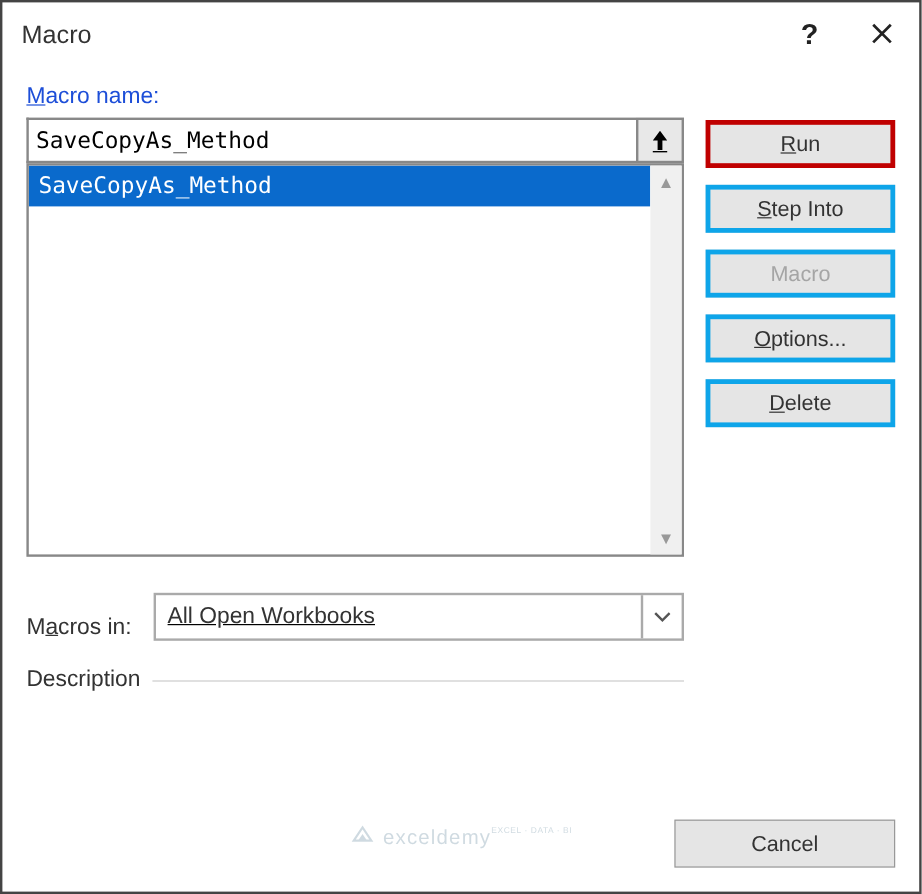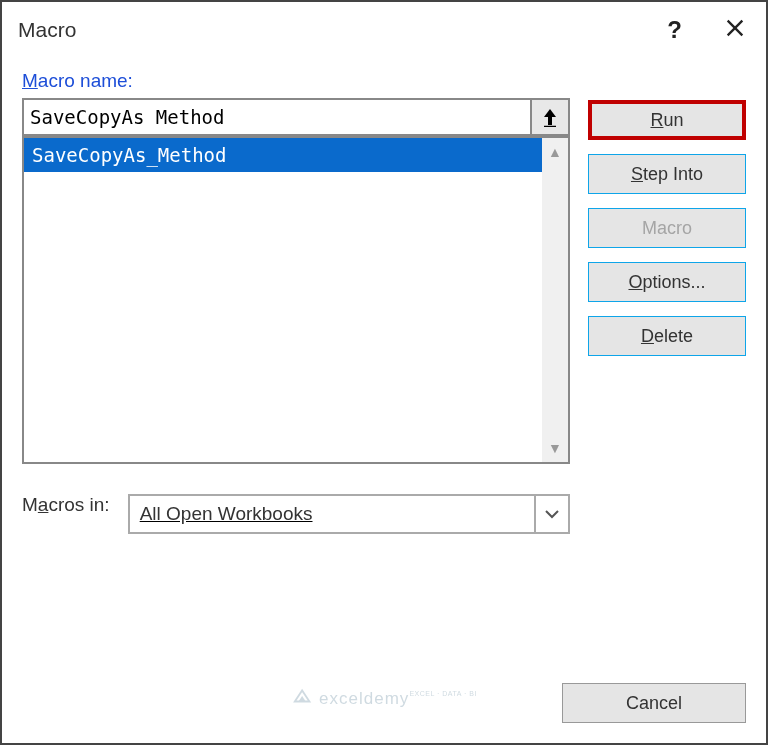--- a/index.html
+++ b/index.html
@@ -117,21 +117,21 @@
       justify-content: space-between;
       align-items: center;
       padding: 6px 0;
     }
     .scroll-arrow {
       color: #999;
       font-size: 14px;
     }
     .macros-in-row {
       display: flex;
-      align-items: flex-start;
+      align-items: flex-end;
       gap: 18px;
       margin-top: 30px;
     }
     .macros-in-label {
       font-size: 19px;
       color: #333;
     }
     .macros-in-select {
       flex: 1;
       height: 40px;
@@ -171,21 +171,21 @@
     }
     .right-col {
       width: 158px;
       padding-top: 30px;
       display: flex;
       flex-direction: column;
       gap: 14px;
     }
     .action-btn {
       height: 40px;
-      border: 1px solid #0ea5e9;
+      border: 4px solid #0ea5e9;
       background: #e5e5e5;
       font-size: 18px;
       color: #333;
       cursor: pointer;
       display: flex;
       align-items: center;
       justify-content: center;
     }
     .action-btn.highlighted {
       border: 4px solid #c00000;
@@ -281,20 +281,24 @@
       <span class="macros-in-label">M<span class="underline-char">a</span>cros in:</span>
       <div class="macros-in-select">
         <span class="select-text">All Open Workbooks</span>
         <span class="select-arrow">
           <svg width="14" height="10" viewBox="0 0 14 10">
               <path d="M1 2 L7 8 L13 2" fill="none" stroke="#555" stroke-width="2"></path>
             </svg>
         </span>
       </div>
     </div>
+    <div class="description-row">
+      <span class="description-label">Description</span>
+      <div class="description-line"></div>
+    </div>
   </div>
 
   <div class="right-col">
     <div class="action-btn highlighted"><span class="underline-char">R</span>un</div>
     <div class="action-btn">
         <span><span class="underline-char">S</span>tep Into</span>
       </div>
     <div class="action-btn disabled">
         <span>Macro</span>
       </div>

